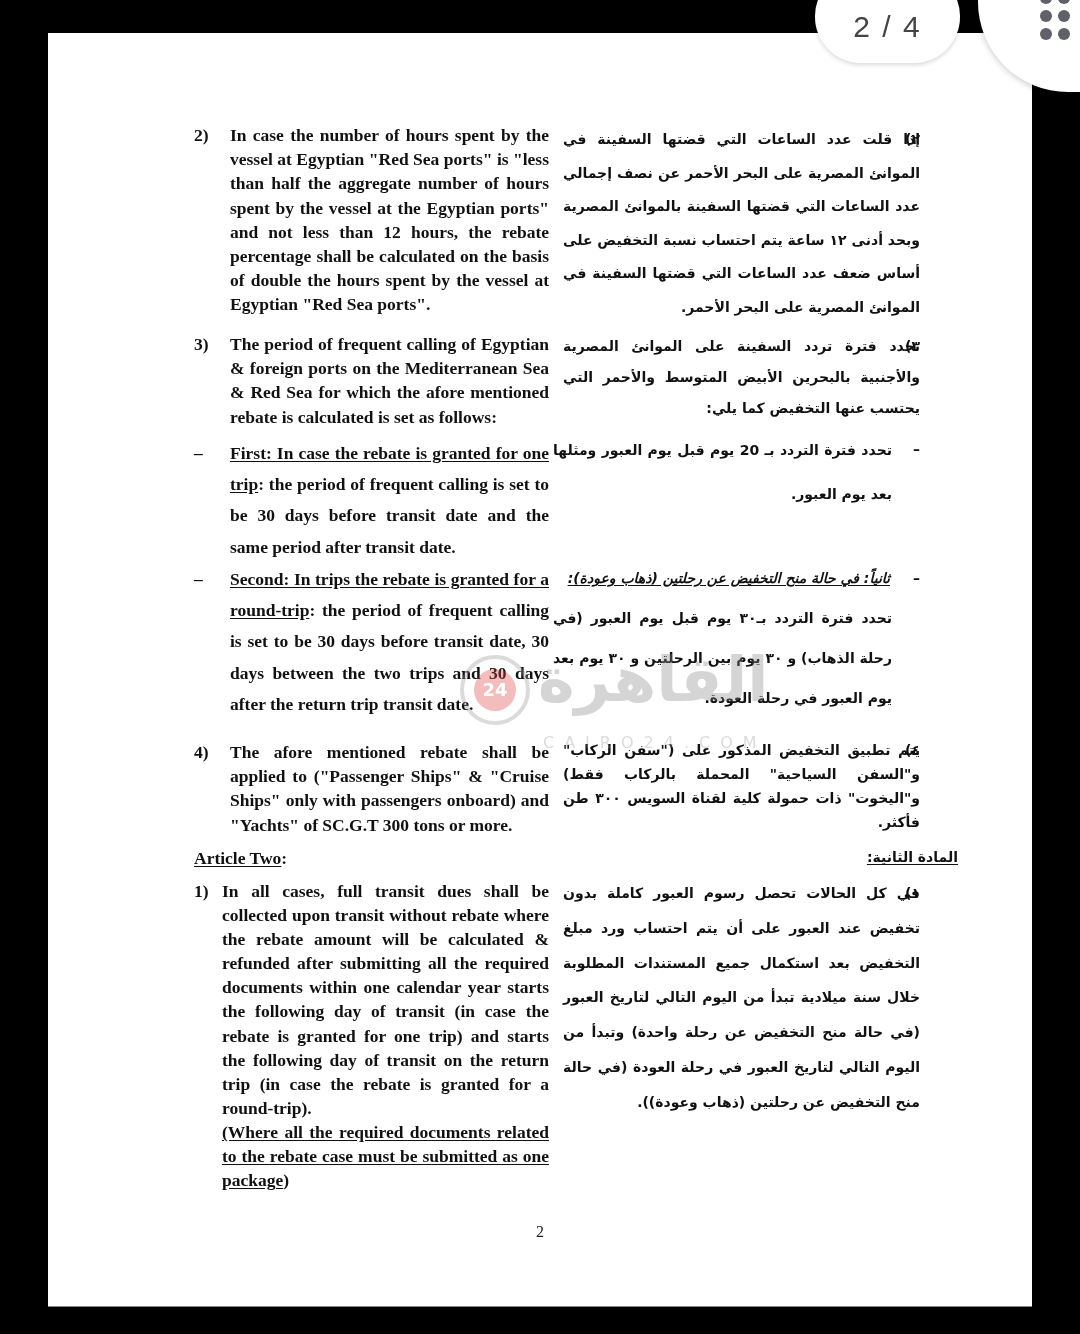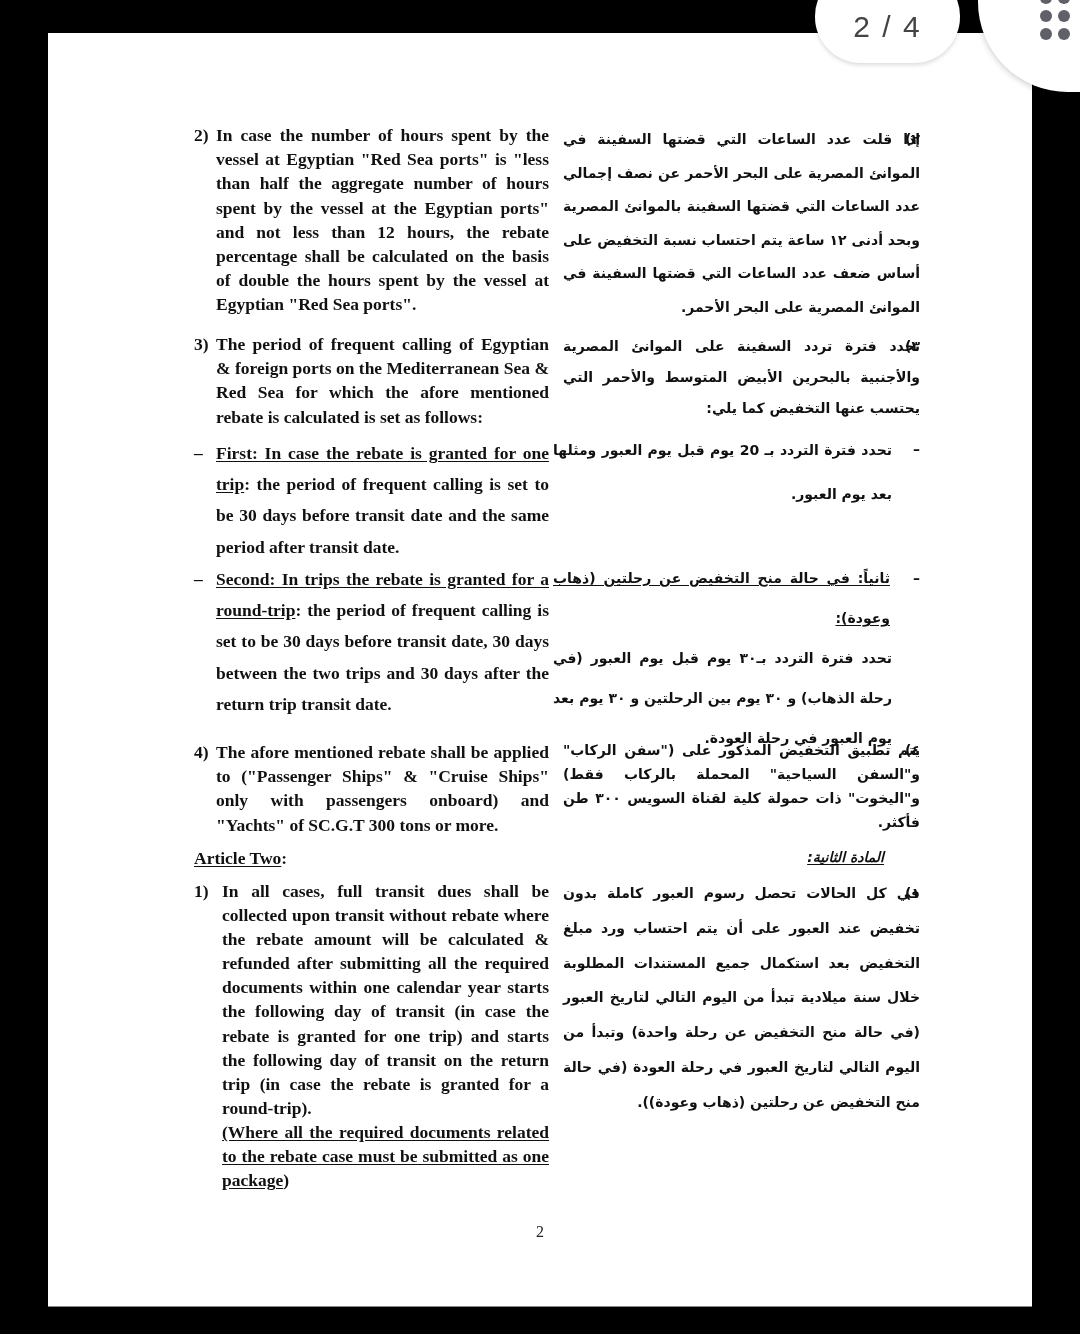--- a/index.html
+++ b/index.html
@@ -13,21 +13,21 @@
   }
   .en {
     position:absolute; font-family:"Liberation Serif", serif; font-weight:bold;
     color:#111; font-size:17.5px; text-align:justify; text-align-last:auto;
   }
   .ar {
     position:absolute; direction:rtl; font-family:"DejaVu Sans", sans-serif; font-weight:bold;
     color:#111; font-size:14px; text-align:justify;
   }
   .en .num { position:absolute; left:0; }
-  .en .body { margin-left:22px; }
+  .en .body { margin-left:36px; }
   .ar .num { position:absolute; right:0; }
   .ar .body { }
   .u { text-decoration:underline; text-underline-offset:2px; }
   .dash-en { position:absolute; left:0; }
   .dash-ar { position:absolute; right:0; }
   .pagenum {
     position:absolute; left:488px; top:1190px; font-family:"Liberation Serif", serif;
     font-size:16px; color:#222;
   }
   .watermark {
@@ -112,40 +112,46 @@
     <div class="body">تحدد فترة تردد السفينة على الموانئ المصرية والأجنبية بالبحرين الأبيض المتوسط والأحمر التي يحتسب عنها التخفيض كما يلي:</div>
   </div>
 
   <div class="ar" style="left:505px; top:395px; width:367px; line-height:42px;">
     <span class="dash-ar">–</span>
     <div style="margin-right:28px; line-height:44px;">تحدد فترة التردد بـ 20 يوم قبل يوم العبور ومثلها بعد يوم العبور.</div>
   </div>
 
   <div class="ar" style="left:505px; top:525px; width:367px; line-height:40px;">
     <span class="dash-ar">–</span>
-    <div class="body" style="margin-right:30px;"><span class="u">ثانياً: في حالة منح التخفيض عن رحلتين (ذهاب وعودة):</span></div>
+    <div class="body" style="margin-right:30px;font-style:italic;"><span class="u">ثانياً: في حالة منح التخفيض عن رحلتين (ذهاب وعودة):</span></div>
     <div style="margin-right:28px; line-height:40px;">تحدد فترة التردد بـ٣٠ يوم قبل يوم العبور (في رحلة الذهاب) و ٣٠ يوم بين الرحلتين و ٣٠ يوم بعد يوم العبور في رحلة العودة.</div>
   </div>
 
   <div class="ar" style="left:515px; top:705px; width:357px; line-height:24px;">
     <span class="num">٤)</span>
     <div class="body">يتم تطبيق التخفيض المذكور على ("سفن الركاب" و"السفن السياحية" المحملة بالركاب فقط) و"اليخوت" ذات حمولة كلية لقناة السويس ٣٠٠ طن فأكثر.</div>
   </div>
 
-  <div class="ar" style="left:636px; top:812px; width:200px; line-height:24px;font-style:italic;">
+  <div class="ar" style="left:710px; top:812px; width:200px; line-height:24px;">
     <span class="u">المادة الثانية:</span>
   </div>
 
   <div class="ar" style="left:515px; top:843px; width:357px; line-height:34.8px;">
     <span class="num">١)</span>
     <div class="body">
       <span>في كل الحالات تحصل رسوم العبور كاملة بدون تخفيض عند العبور على أن يتم احتساب ورد مبلغ التخفيض بعد استكمال جميع المستندات المطلوبة خلال سنة ميلادية تبدأ من اليوم التالي لتاريخ العبور (في حالة منح التخفيض عن رحلة واحدة) وتبدأ من اليوم التالي لتاريخ العبور في رحلة العودة (في حالة منح التخفيض عن رحلتين (ذهاب وعودة)).</span><br>
     </div>
   </div>
 
+  <div class="watermark">
+    <div class="wm-circle"></div>
+    <div class="wm-inner">24</div>
+    <div class="wm-arabic">القاهرة</div>
+    <div class="wm-latin">CAIRO24.COM</div>
+  </div>
 
   <div class="pagenum">2</div>
 </div>
 
 <div class="pill">2 / 4</div>
 
 <div class="fab"></div>
 <div class="dots">
   <div class="dot" style="left:0; top:-8px;"></div>
   <div class="dot" style="left:18px; top:-8px;"></div>

